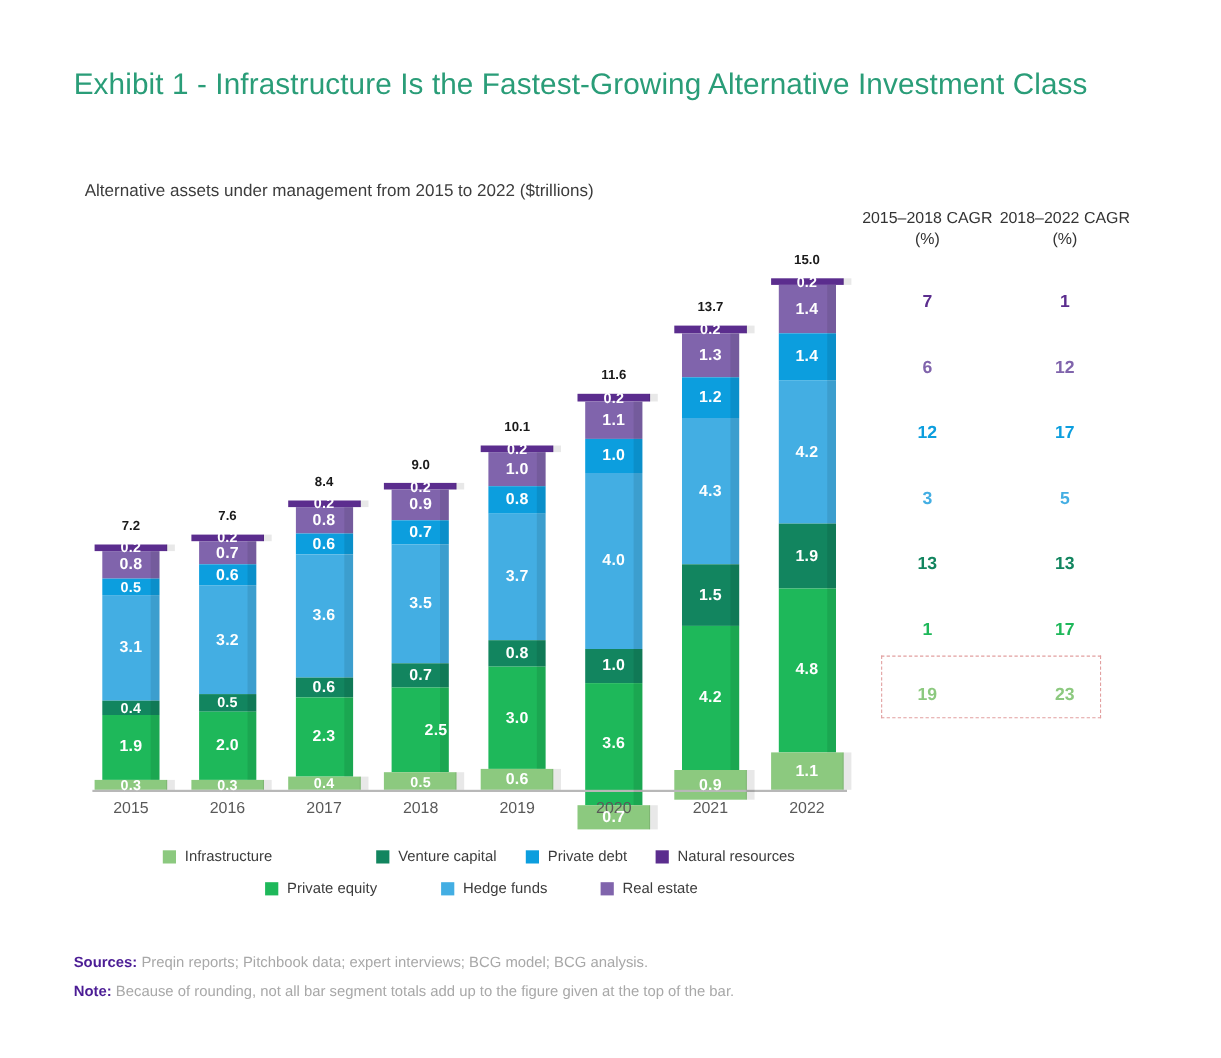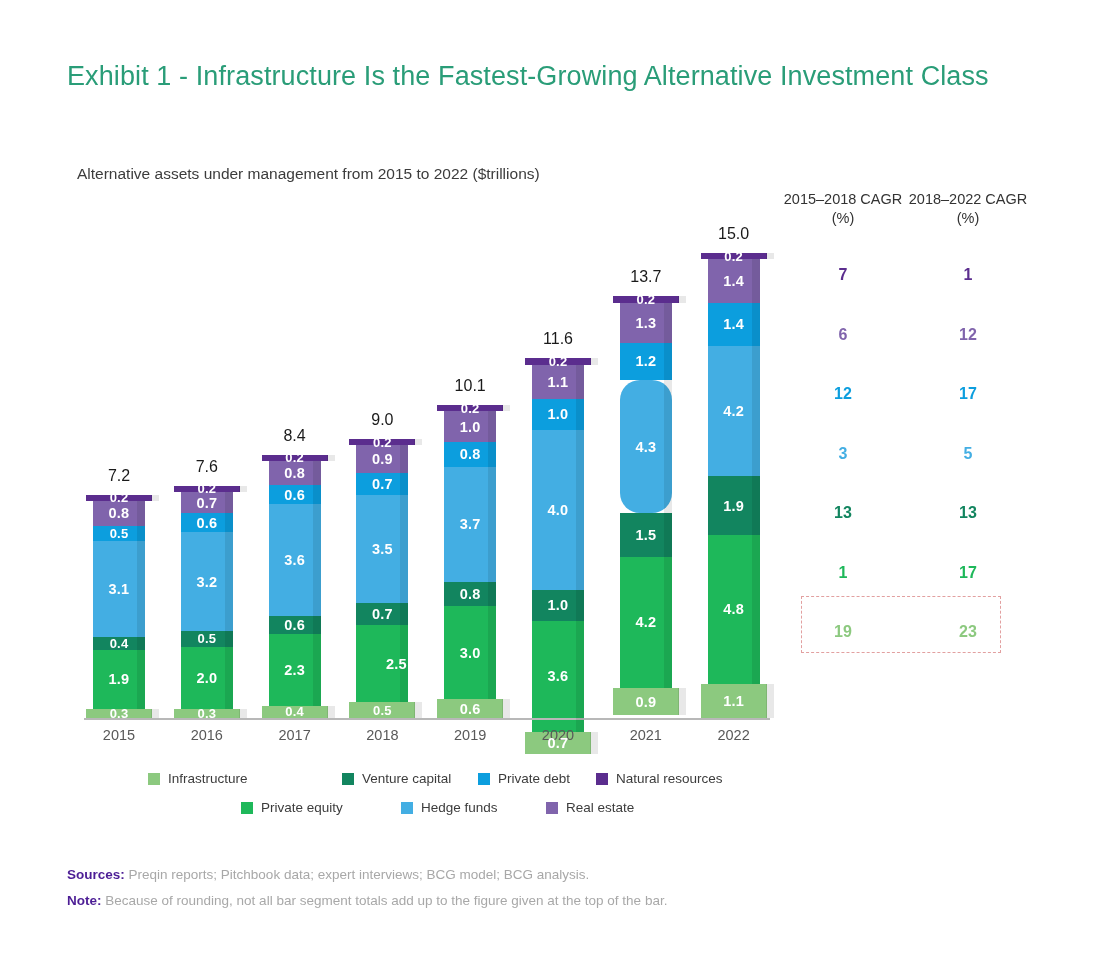--- a/index.html
+++ b/index.html
@@ -91,22 +91,22 @@
   
   .seg.wide {
     width: calc(100% + 14px);
     margin-left: -7px;
   }
 
   .bar-total {
     position: absolute;
     left: 50%;
     transform: translateX(-50%);
-    font-size: 16px;
-    font-weight: normal;
+    font-size: 12px;
+    font-weight: bold;
     color: #1a1a1a;
     white-space: nowrap;
   }
 
   .x-tick {
     position: absolute;
     left: 50%;
     transform: translateX(-50%);
     top: 100%;
     margin-top: 9px;
@@ -392,24 +392,24 @@
       <div class="bar-stack" style="height: 421.6px;">
         <div class="seg wide" style="height: 6.2px; background: rgb(91, 45, 142);">
           <span class="seg-label" style="font-size: 13px;">0.2</span>
         </div>
         <div class="seg" style="height: 40.3px; background: rgb(128, 100, 172);">
           <span class="seg-label">1.3</span>
         </div>
         <div class="seg" style="height: 37.2px; background: rgb(12, 158, 222);">
           <span class="seg-label">1.2</span>
         </div>
-        <div class="seg" style="height: 133.3px; background: rgb(67, 174, 227); border-radius: 20px;">
+        <div class="seg" style="height: 133.3px; background: rgb(67, 174, 227);">
           <span class="seg-label">4.3</span>
         </div>
-        <div class="seg" style="height: 44px; background: rgb(18, 133, 95);">
+        <div class="seg" style="height: 56px; background: rgb(18, 133, 95);">
           <span class="seg-label">1.5</span>
         </div>
         <div class="seg" style="height: 130.2px; background: rgb(30, 184, 90);">
           <span class="seg-label">4.2</span>
         </div>
         <div class="seg wide" style="height: 27.9px; background: rgb(140, 201, 127);">
           <span class="seg-label">0.9</span>
         </div>
       </div>
       <div class="bar-total" style="bottom: 431.6px;">13.7</div>

